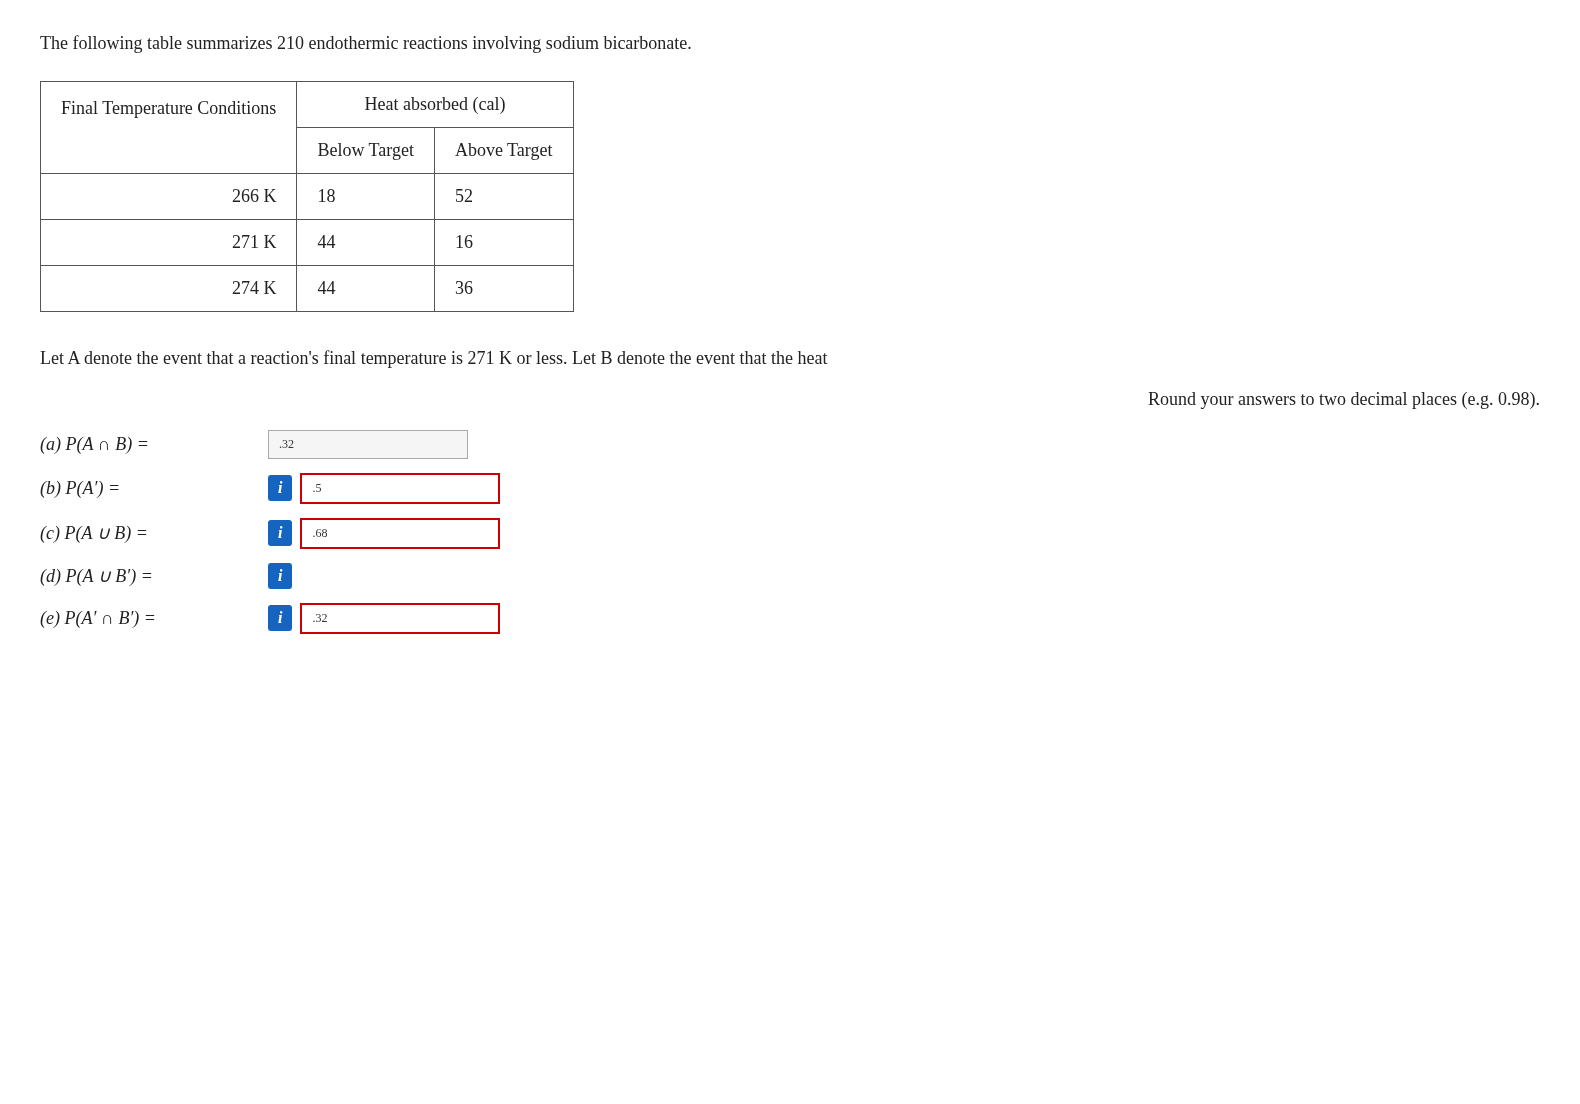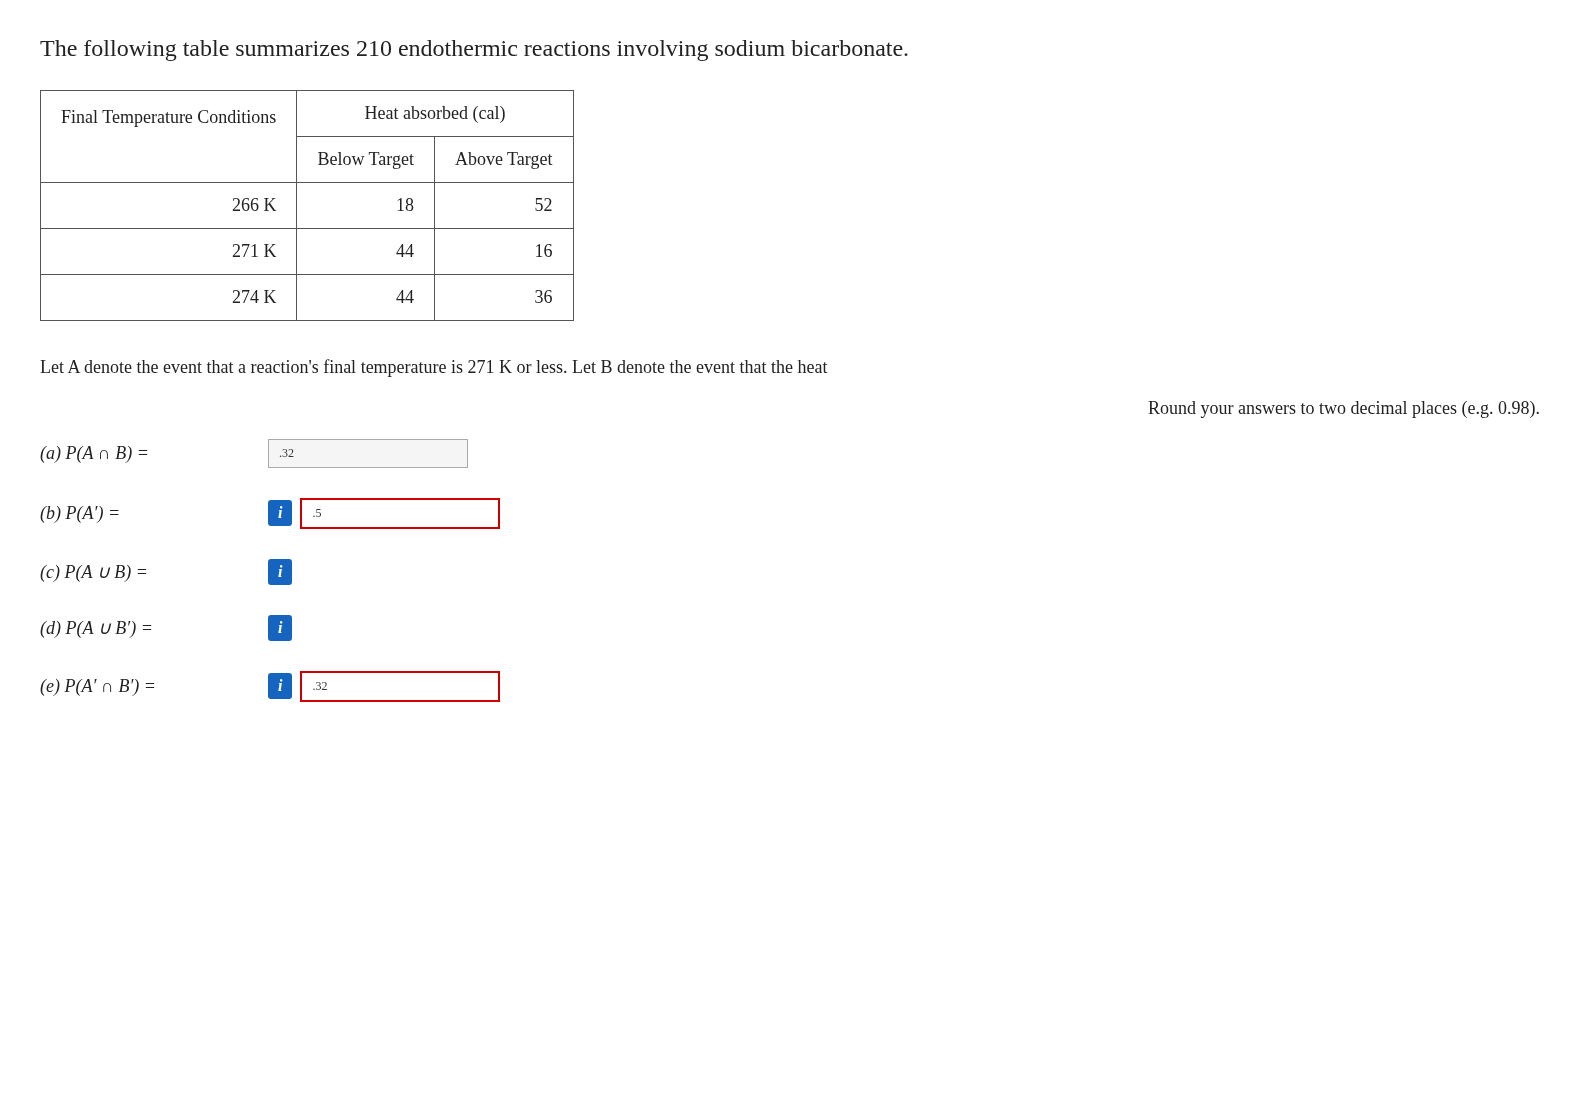--- a/index.html
+++ b/index.html
@@ -7,34 +7,34 @@
       background: #ffffff;
       font-family: Georgia, 'Times New Roman', serif;
       font-size: 18px;
       color: #222;
       padding: 30px 40px;
       max-width: 1580px;
     }
 
     .intro-text {
       margin-bottom: 24px;
-      font-size: 24px;
+      font-size: 18px;
       line-height: 1.5;
     }
 
     
     .data-table {
       border-collapse: collapse;
       margin-bottom: 32px;
       min-width: 500px;
     }
     .data-table td, .data-table th {
       border: 1px solid #555;
       padding: 12px 20px;
-      text-align: right;
+      text-align: left;
       vertical-align: middle;
     }
     .data-table .row-header {
       text-align: right;
     }
     .data-table .header-main {
       font-weight: normal;
       text-align: center;
     }
     .data-table .label-cell {
@@ -57,21 +57,21 @@
     .round-note {
       margin-bottom: 20px;
       font-size: 18px;
       text-align: right;
     }
 
     
     .prob-container {
       display: flex;
       flex-direction: column;
-      gap: 30px;
+      gap: 14px;
     }
 
     .prob-row {
       display: flex;
       align-items: center;
       gap: 8px;
       font-size: 18px;
     }
 
     .prob-label {
@@ -156,20 +156,21 @@
       <input type="text" class="answer-box" value=".32" style="">
     </div>
     <div class="prob-row">
       <span class="prob-label">(b) P(A′) =</span>
       <button class="info-btn">i</button>
       <input type="text" class="answer-box highlighted" value=".5" style="">
     </div>
     <div class="prob-row">
       <span class="prob-label">(c) P(A ∪ B) =</span>
       <button class="info-btn">i</button>
+      <input type="text" class="answer-box highlighted" value=".68" style="">
     </div>
     <div class="prob-row">
       <span class="prob-label">(d) P(A ∪ B′) =</span>
       <button class="info-btn">i</button>
     </div>
     <div class="prob-row">
       <span class="prob-label">(e) P(A′ ∩ B′) =</span>
       <button class="info-btn">i</button>
       <input type="text" class="answer-box highlighted" value=".32" style="">
     </div>

